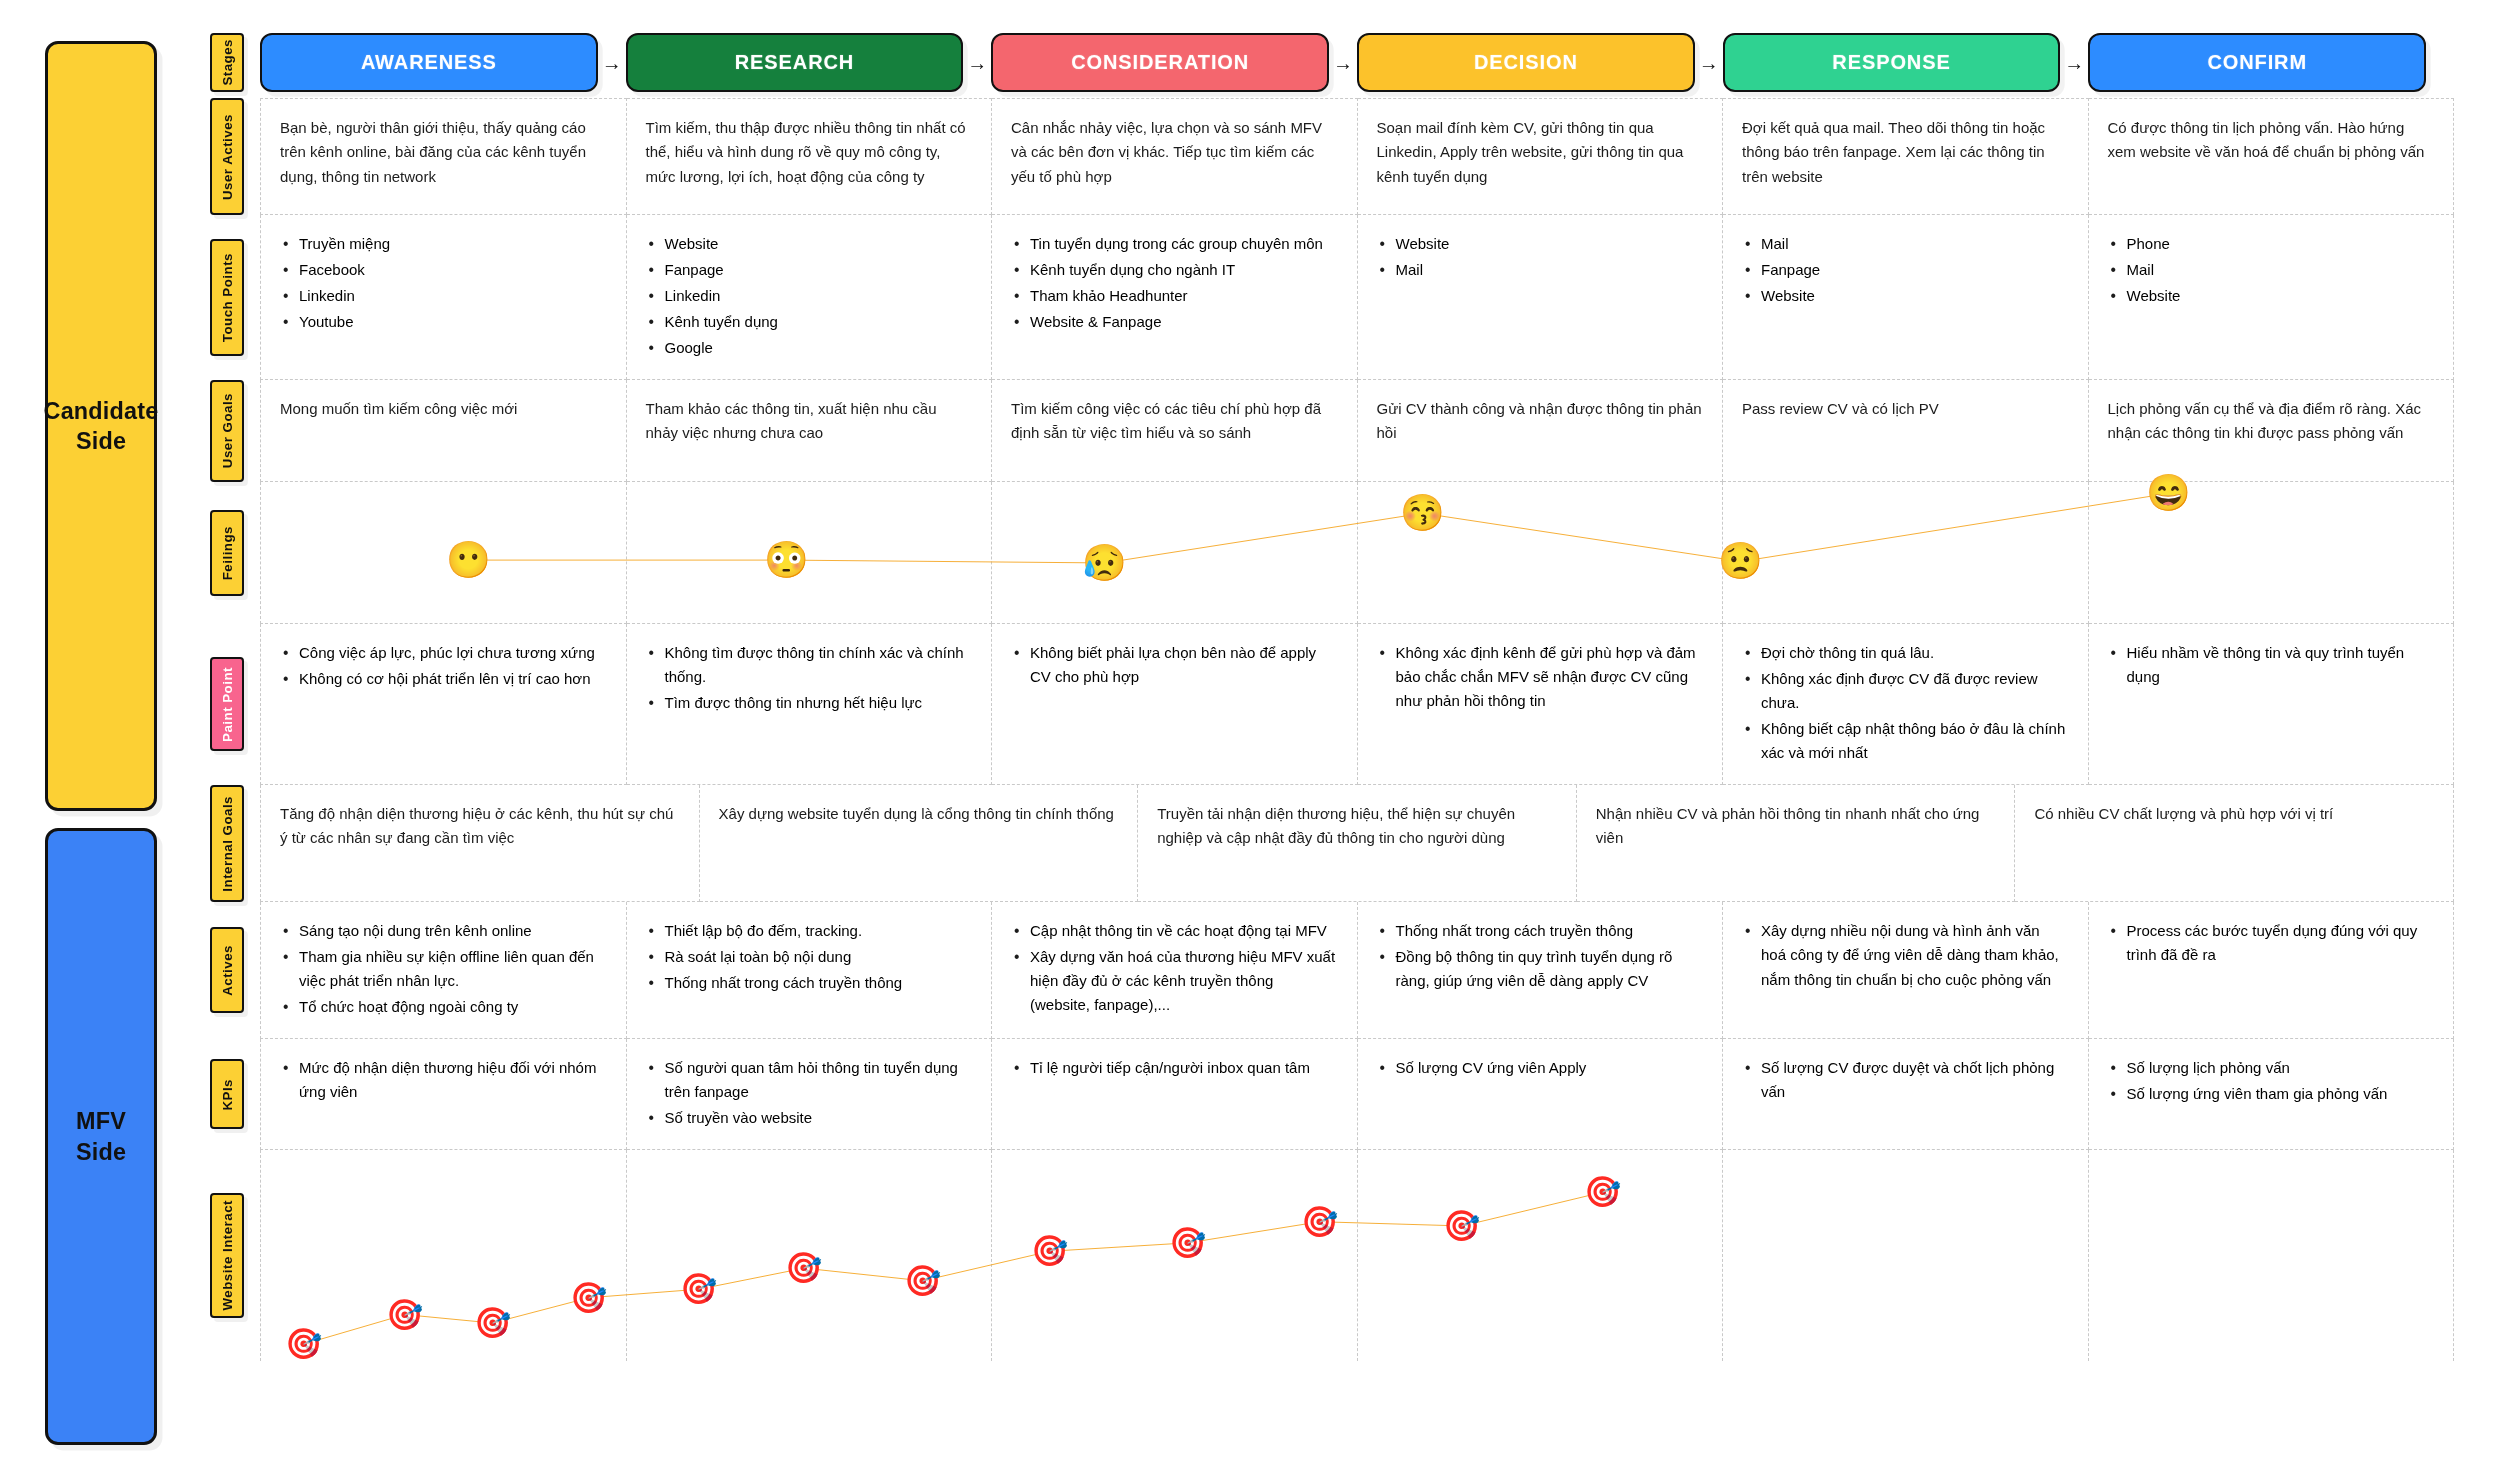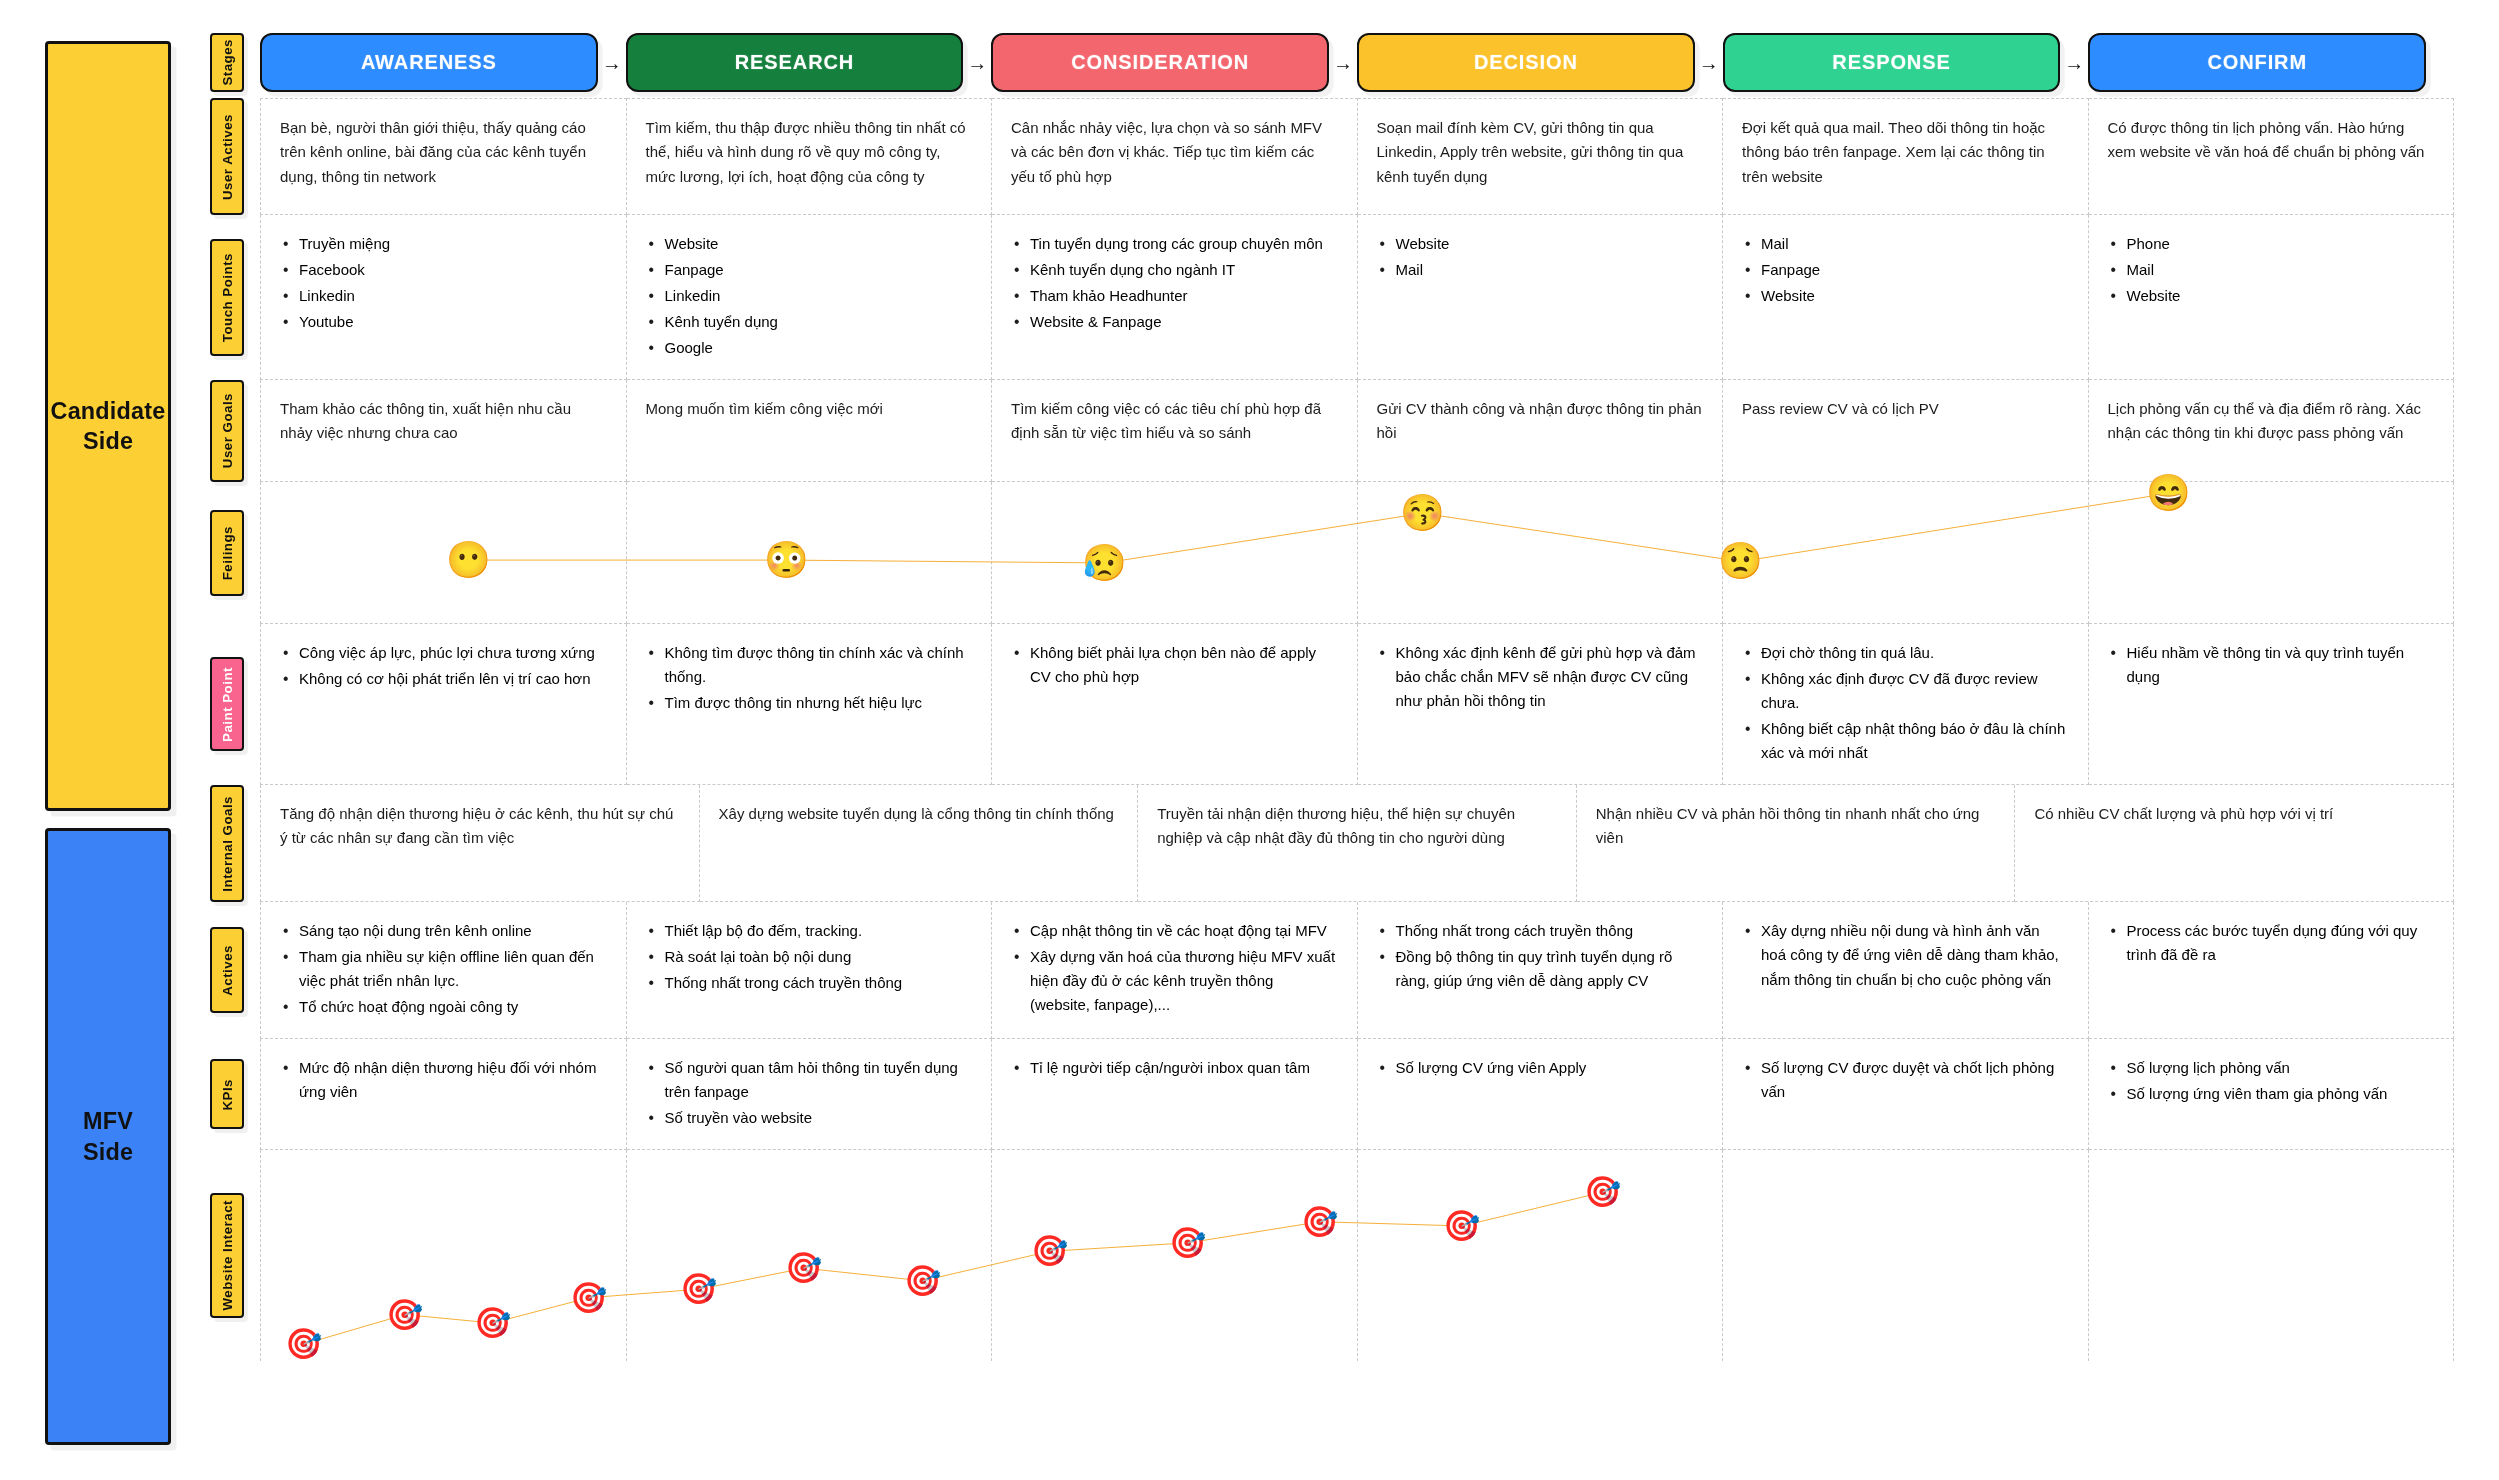--- a/index.html
+++ b/index.html
@@ -13,23 +13,23 @@
   #board {
     position: relative;
     width: 2500px; height: 1481px;
     background: #ffffff;
   }
 
   
   .side-col {
     position: absolute;
     left: 45px;
-    width: 126px;
+    width: 112px;
     border: 3.1px solid #111;
-    border-radius: 4px;
+    border-radius: 13px;
     display: flex;
     align-items: center;
     justify-content: center;
     text-align: center;
     font-weight: 700;
     font-size: 23.4px;
     line-height: 1.3;
     letter-spacing: 0.2px;
     color: #111;
     box-shadow: 5.5px 5.5px 0 rgba(0,0,0,0.06);
@@ -312,24 +312,24 @@
     </div>
 
     <div class="row" id="row-user-goals">
       <div class="row-label">
         <div class="chip" style="height:102px">
           <span>User Goals</span>
         </div>
       </div>
       <div class="cells" id="cells-user-goals">
           <div class="cell">
+            <div class="para">Mong muốn tìm kiếm công việc mới</div>
+          </div>
+          <div class="cell">
             <div class="para">Tham khảo các thông tin, xuất hiện nhu cầu nhảy việc nhưng chưa cao</div>
-          </div>
-          <div class="cell">
-            <div class="para">Mong muốn tìm kiếm công việc mới</div>
           </div>
           <div class="cell">
             <div class="para">Tìm kiếm công việc có các tiêu chí phù hợp đã định sẵn từ việc tìm hiểu và so sánh</div>
           </div>
           <div class="cell">
             <div class="para">Gửi CV thành công và nhận được thông tin phản hồi</div>
           </div>
           <div class="cell">
             <div class="para">Pass review CV và có lịch PV</div>
           </div>

